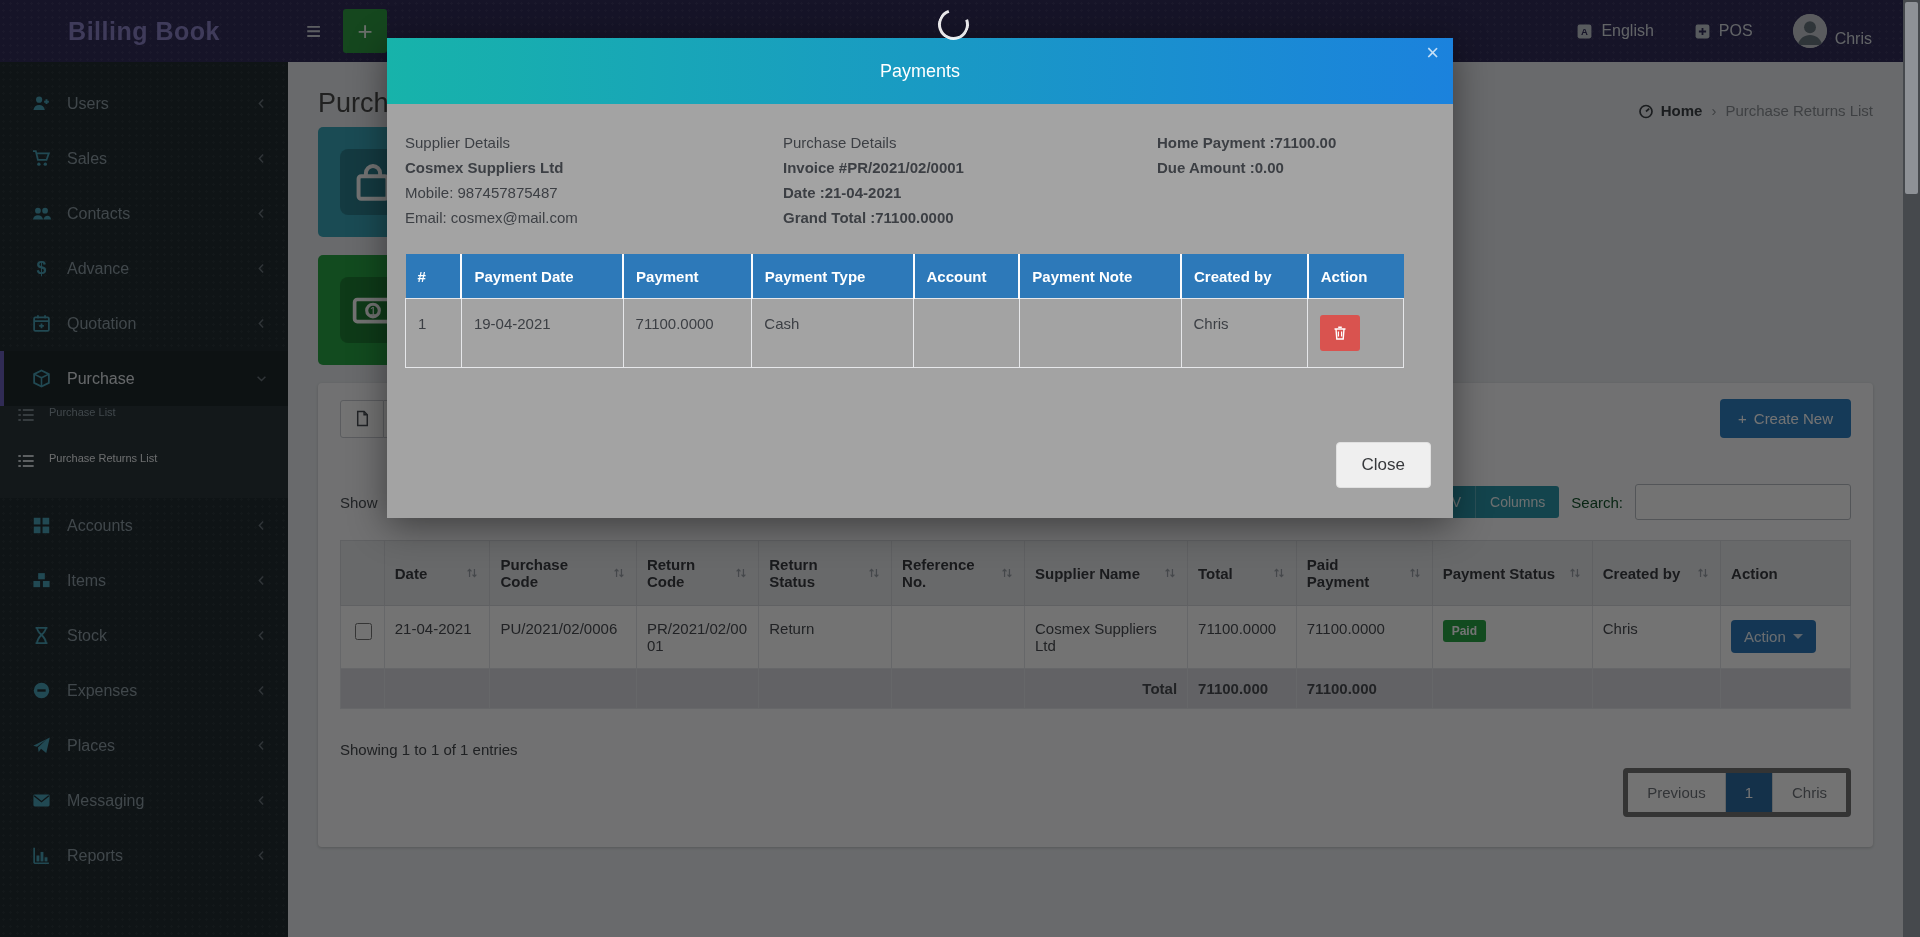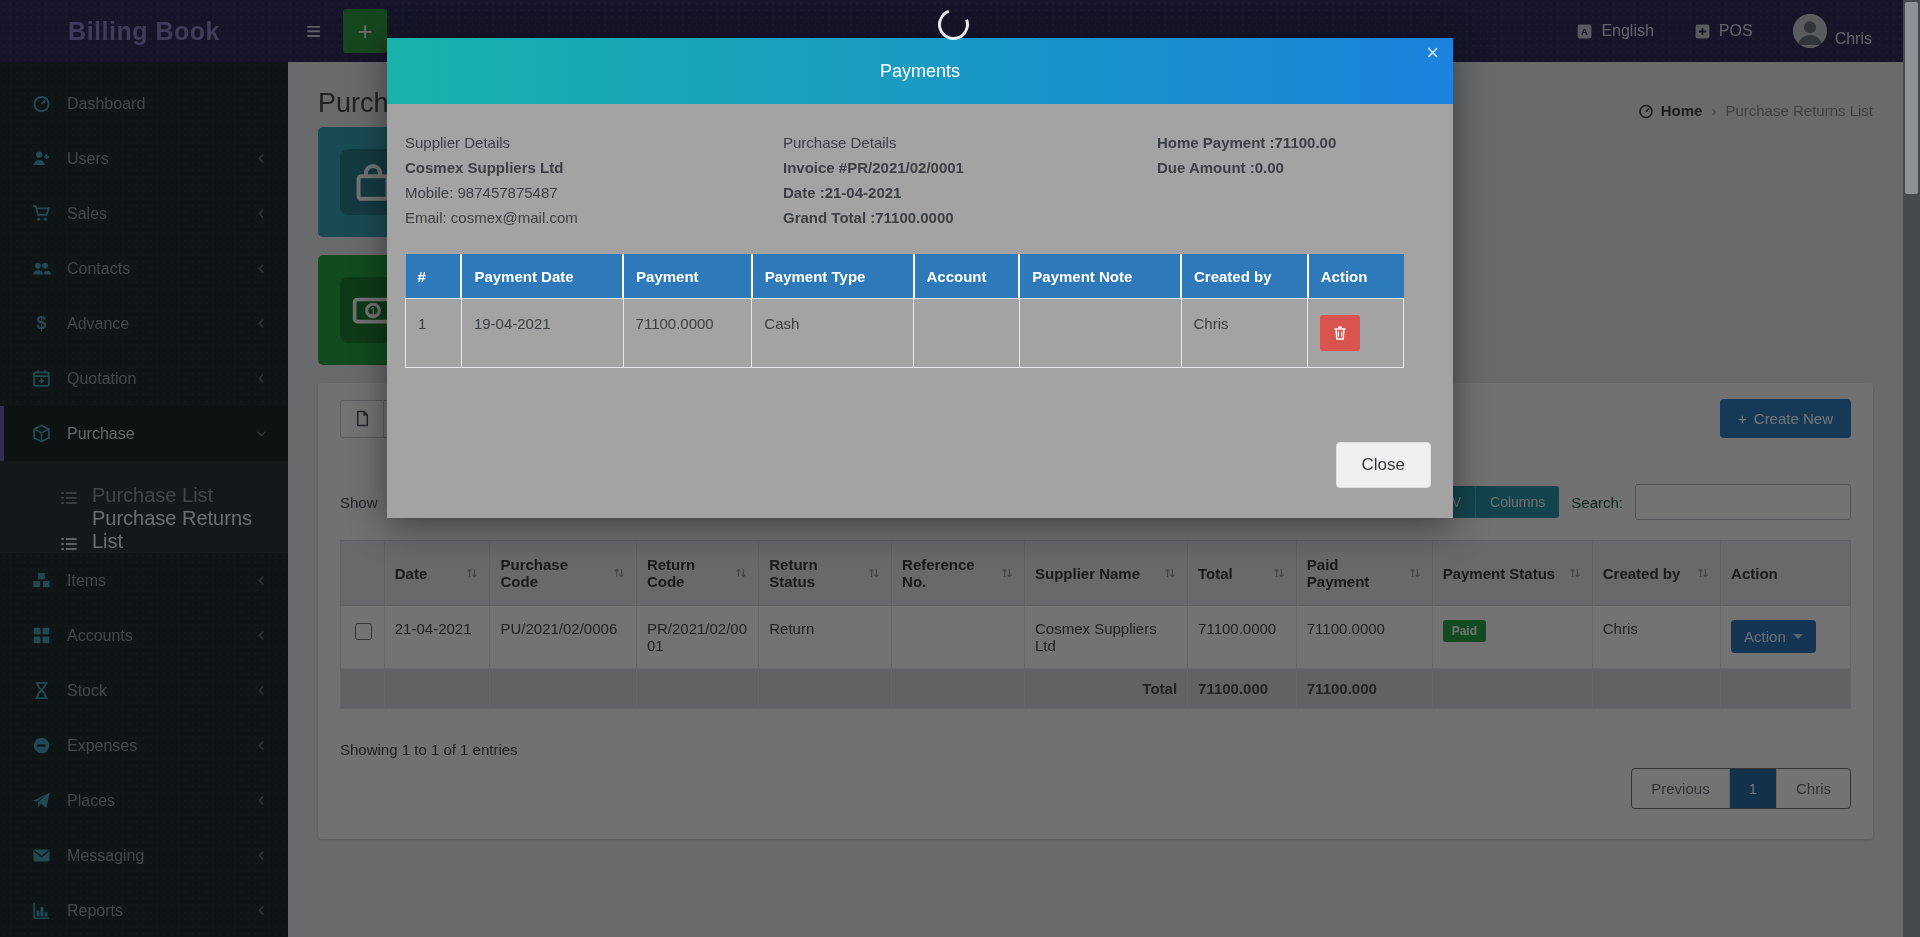--- a/index.html
+++ b/index.html
@@ -24,22 +24,22 @@
   
   .sidebar{position:absolute;top:62px;left:0;bottom:0;width:288px;background:#222d32;
            background-image:radial-gradient(rgba(255,255,255,.04) 1px,transparent 1.2px);
            background-size:7px 7px;z-index:10;padding-top:14px;box-sizing:border-box}
   .side-item{height:55px;display:flex;align-items:center;padding:0 20px 0 28px;color:#8f9ea6;
              font-size:16px;cursor:pointer;border-left:4px solid transparent}
   .side-item svg.mi{width:19px;height:19px;color:#4aa3b8;margin-right:16px;flex:0 0 19px}
   .side-item .chev{margin-left:auto;color:#6b757c}
   .side-item.active{background:#1e282c;border-left-color:#6c5fbc;color:#dfe5e8}
   .submenu{background:#2a353b}
-  .sub-item{height:46px;display:flex;align-items:flex-end;padding-left:60px;color:#8f9ea6;
-            font-size:20px;cursor:pointer}
+  .sub-item{height:46px;display:flex;align-items:flex-start;padding-left:17px;color:#8f9ea6;
+            font-size:11px;cursor:pointer}
   .sub-item svg.mi{width:18px;height:18px;color:#78858c;margin-right:14px}
   .sub-item.active{color:#edf0f2}
   .sub-item.active svg.mi{color:#cfd6da}
 
   
   .content{position:absolute;left:288px;top:62px;right:17px;bottom:0;overflow:hidden}
   .page-head{display:flex;justify-content:space-between;align-items:flex-start;padding:26px 30px 8px}
   .page-title{font-size:27px;font-weight:500;color:#494949}
   .breadcrumb{display:flex;align-items:center;gap:9px;font-size:15px;color:#8b8f94;margin-top:14px}
   .breadcrumb .home{color:#3c4146;font-weight:bold;display:flex;align-items:center;gap:7px;cursor:pointer}
@@ -85,21 +85,21 @@
   tr.totalrow td{background:#d9dadf;font-size:15px;padding:11px 10px}
   .t-bold{font-weight:bold;color:#2e3135}
   .badge-paid{display:inline-block;background:#28a745;color:#fff;font-size:12px;font-weight:bold;
               padding:4px 9px;border-radius:3px}
   .action-btn{display:inline-flex;align-items:center;gap:7px;background:#2e79ba;color:#e9f1f8;
               font-size:15px;padding:8px 13px;border-radius:4px;cursor:pointer}
   .caret{width:0;height:0;border-left:5px solid transparent;border-right:5px solid transparent;
          border-top:5px solid #cfe0ef}
   .summary{margin-top:32px;font-size:15px;color:#46494e}
   .pager-wrap{display:flex;justify-content:flex-end;margin-top:10px}
-  .pager{display:flex;border:1px solid #737373;border-radius:4px;overflow:hidden;background:#fff}
+  .pager{display:flex;border:5px solid #737373;border-radius:4px;overflow:hidden;background:#fff}
   .page-btn{padding:11px 19px;font-size:15px;color:#6f747a;cursor:pointer;border-left:1px solid #d8dbde}
   .page-btn:first-child{border-left:none}
   .page-btn.active{background:#2e6da4;color:#fff}
 
   
   .overlay{position:absolute;inset:0;background:rgba(0,0,0,.55);z-index:40}
   .spinner{position:absolute;left:938px;top:9px;width:25px;height:25px;border-radius:50%;
            border:3px solid rgba(255,255,255,.9);border-top-color:transparent;z-index:55;
            transform:rotate(25deg)}
   .modal{position:absolute;left:387px;top:38px;width:1066px;background:#a3a3a3;z-index:50;
@@ -285,26 +285,20 @@
           </svg>
       </span>
       <span>Chris</span>
     </div>
   </div>
 </div>
 
 <div class="sidebar">
   <div class="side-item">
     <svg class="mi ic">
-        <use href="#i-dash"></use>
-      </svg>
-    <span>Dashboard</span>
-  </div>
-  <div class="side-item">
-    <svg class="mi ic">
         <use href="#i-userplus"></use>
       </svg>
     <span>Users</span>
     <svg class="chev ic" width="13" height="13">
         <use href="#i-angle-l"></use>
       </svg>
   </div>
   <div class="side-item">
     <svg class="mi ic">
         <use href="#i-cart"></use>
@@ -359,32 +353,32 @@
     </div>
     <div class="sub-item active">
       <svg class="mi ic">
           <use href="#i-list"></use>
         </svg>
       <span>Purchase Returns List</span>
     </div>
   </div>
   <div class="side-item">
     <svg class="mi ic">
+        <use href="#i-grid"></use>
+      </svg>
+    <span>Accounts</span>
+    <svg class="chev ic" width="13" height="13">
+        <use href="#i-angle-l"></use>
+      </svg>
+  </div>
+  <div class="side-item">
+    <svg class="mi ic">
         <use href="#i-cubes"></use>
       </svg>
     <span>Items</span>
-    <svg class="chev ic" width="13" height="13">
-        <use href="#i-angle-l"></use>
-      </svg>
-  </div>
-  <div class="side-item">
-    <svg class="mi ic">
-        <use href="#i-grid"></use>
-      </svg>
-    <span>Accounts</span>
     <svg class="chev ic" width="13" height="13">
         <use href="#i-angle-l"></use>
       </svg>
   </div>
   <div class="side-item">
     <svg class="mi ic">
         <use href="#i-hour"></use>
       </svg>
     <span>Stock</span>
     <svg class="chev ic" width="13" height="13">

